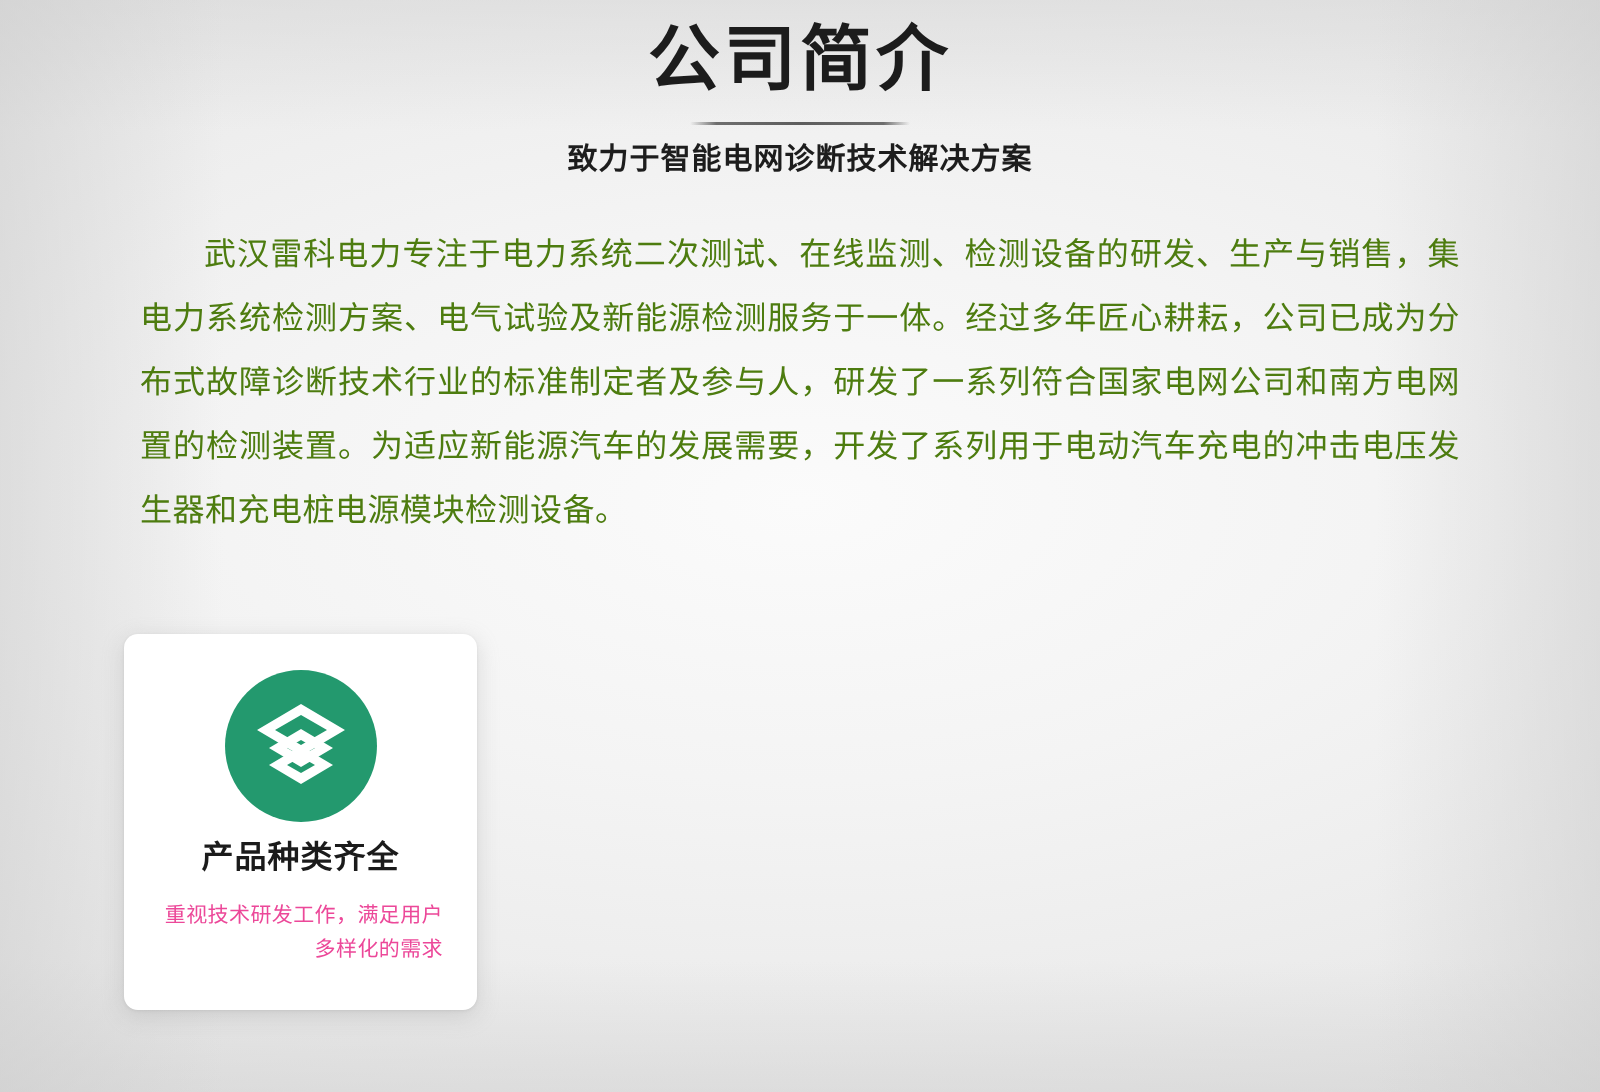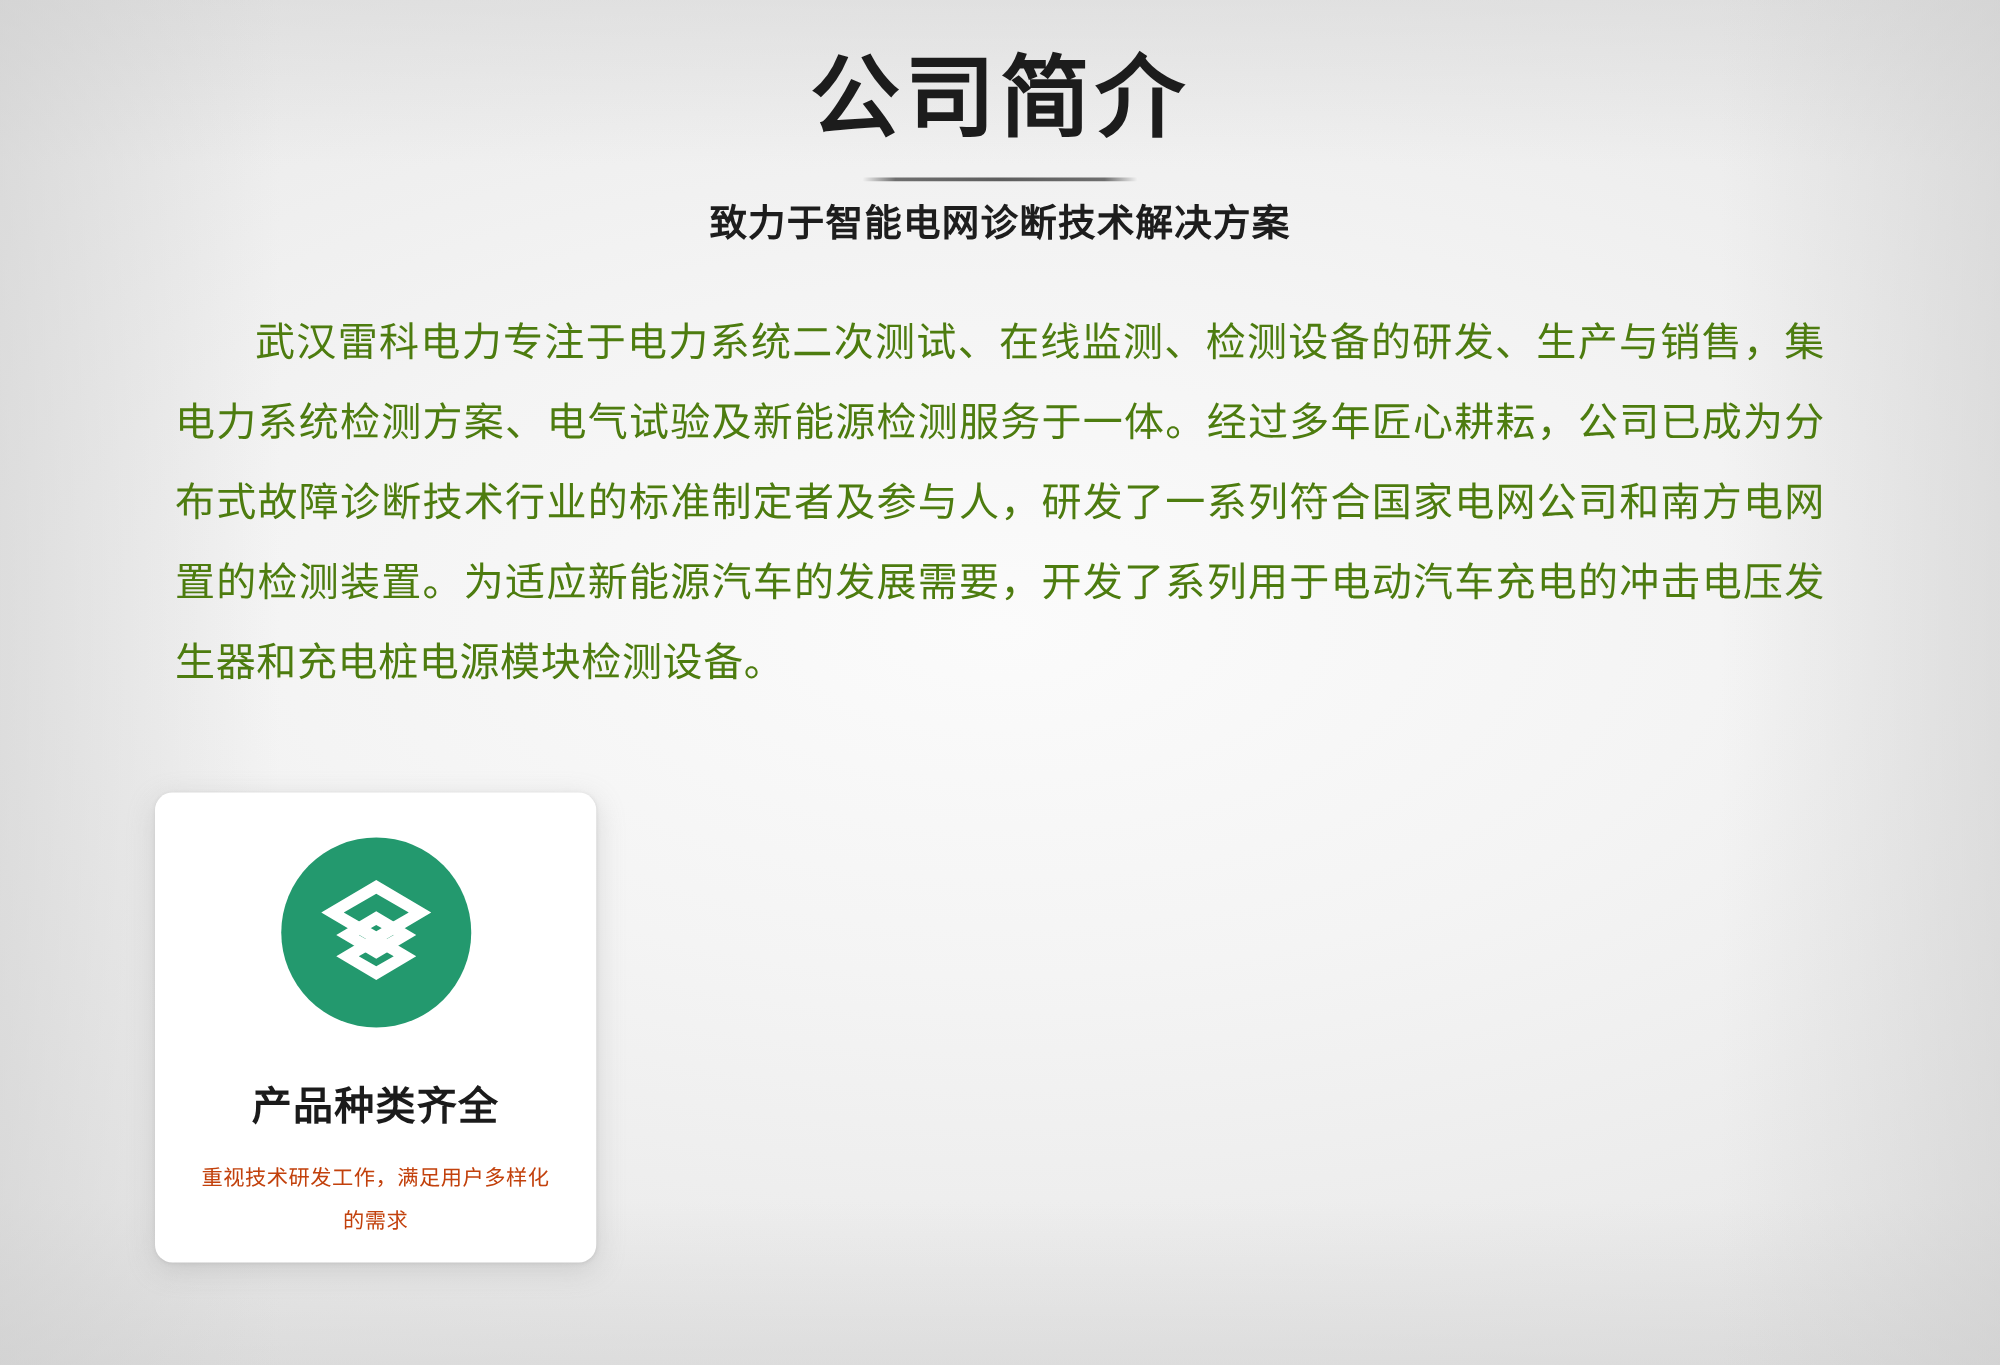--- a/index.html
+++ b/index.html
@@ -38,21 +38,21 @@
   .content {
     position: relative;
     z-index: 2;
     width: 1600px;
     height: 1092px;
   }
 
   
   .header {
     text-align: center;
-    padding-top: 38px;
+    padding-top: 18px;
   }
 
   .main-title {
     font-size: 72px;
     font-weight: 700;
     line-height: 1.16;
     color: #1c1c1c;
     letter-spacing: 4px;
   }
 
@@ -114,35 +114,35 @@
     background: #23996e;
     display: flex;
     align-items: center;
     justify-content: center;
     flex: none;
   }
 
   .card-icon svg { display: block; }
 
   .card-title {
-    margin-top: 44px;
+    margin-top: 16px;
     font-size: 32px;
     font-weight: 700;
     color: #1b1b1b;
     letter-spacing: 1px;
     line-height: 1.2;
   }
 
   .card-desc {
     margin-top: 22px;
     width: 285px;
-    font-size: 17px;
+    font-size: 21px;
     line-height: 34px;
-    color: #c2410c;
-    text-align: center;
+    color: #ec4899;
+    text-align: right;
     letter-spacing: 0.4px;
   }
 </style>
 </head>
 <body>
 
 <div class="page"></div>
 
 <div class="content">
 

